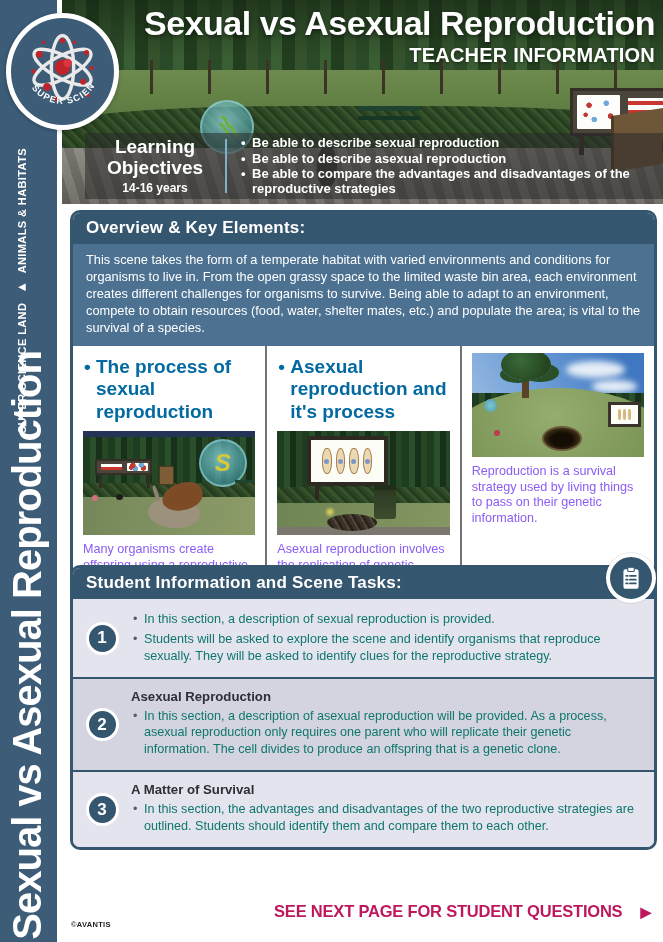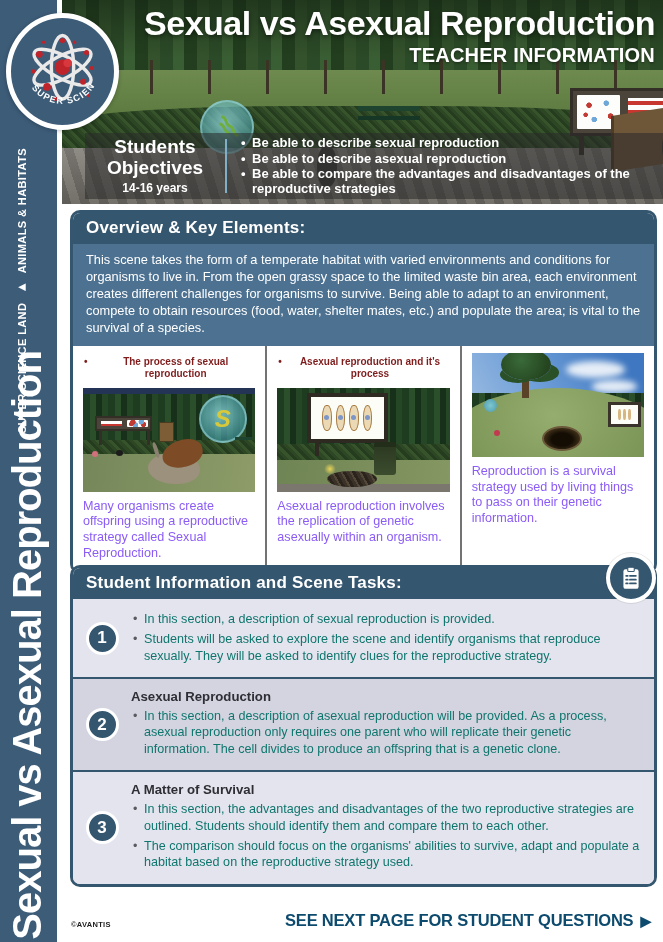--- a/index.html
+++ b/index.html
@@ -75,21 +75,21 @@
 
   
   .box { position: absolute; left: 70px; width: 587px; border: 3px solid #35566F; border-radius: 10px;
     overflow: hidden; background: #fff; }
   .overview-box { top: 210px; }
   .band { background: #35566F; color: #fff; font-weight: bold; font-size: 17px; padding: 5px 13px 6px; letter-spacing: .2px; }
   .ov-body { background: #4C7191; color: #fff; font-size: 12.8px; line-height: 1.33; padding: 7px 13px 10px; }
   .ov-cols { display: flex; background: #fff; }
   .col { flex: 1; padding: 7px 10px 10px; }
   .col + .col { border-left: 2px solid #737373; }
-  .col-head { position: relative; padding-left: 13px; color: #7f1d1d; font-weight: bold; font-size: 10px; line-height: 1.18; margin: 3px 0 8px; text-align: center; }
+  .col-head { position: relative; padding-left: 13px; color: #0369a1; font-weight: bold; font-size: 19px; line-height: 1.18; margin: 3px 0 8px; }
   .col-head::before { content: "•"; position: absolute; left: 1px; }
   .caption { font-size: 12.6px; color: #8b5cf6; line-height: 1.24; margin-top: 7px; }
 
   
   .thumb { position: relative; width: 100%; height: 104px; overflow: hidden; background: #7d8f5e; }
   .pine { background: repeating-linear-gradient(90deg, #1e3c20 0 7px, #2c4f2b 7px 13px, #17301a 13px 19px, #264726 19px 25px); }
   .hedgetex { background: repeating-linear-gradient(45deg, #2d4724 0 3px, #37532b 3px 6px, #253d1e 6px 9px); }
   .abs { position: absolute; }
 
   
@@ -162,22 +162,22 @@
   .tk-b { position: relative; padding-left: 13px; font-size: 12.6px; color: #0f766e; line-height: 1.3; margin: 4px 0; }
   .tk-b::before { content: "•"; position: absolute; left: 2px; color: #5a5a60; }
 
   .clip-badge { position: absolute; left: 606px; top: 553px; width: 50px; height: 50px; border-radius: 50%;
     background: #35566F; border: 4px solid #fff; z-index: 10; display: flex; align-items: center; justify-content: center;
     box-shadow: 0 0 0 1px rgba(0,0,0,.08); }
   .clip-badge svg { width: 26px; height: 26px; }
 
   
   .copyright { position: absolute; left: 71px; bottom: 13px; font-size: 7.5px; font-weight: bold; color: #1d1d1d; letter-spacing: .3px; text-align: right; }
-  .next-link { position: absolute; right: 12px; bottom: 12px; color: #0c4a6e; font-weight: bold; font-size: 16.5px;
-    letter-spacing: -.2px; text-decoration: none; display: flex; align-items: center; gap: 7px; cursor: pointer; }
+  .next-link { position: absolute; right: 12px; bottom: 21px; color: #be185d; font-weight: bold; font-size: 16.5px;
+    letter-spacing: -.2px; text-decoration: none; display: flex; align-items: center; gap: 18px; cursor: pointer; }
   .next-link .arr { font-size: 14px; }
 </style>
 </head>
 <body>
 
 <div class="page">
 
   <aside class="sidebar">
     <div class="sb-meta">
       <span>SUPER SCIENCE LAND</span>
@@ -239,21 +239,21 @@
         <path d="M20 24 c5 1 3 7 8 9"></path>
       </g>
         </svg>
     </div>
     <div class="hero-title">
       <h1>Sexual vs Asexual Reproduction</h1>
       <h2>TEACHER INFORMATION</h2>
     </div>
     <div class="lo-band">
       <div class="lo-label">
-        <div class="big">Students</div>
+        <div class="big">Learning</div>
         <div class="big">Objectives</div>
         <div class="age">14-16 years</div>
       </div>
       <div class="lo-div"></div>
       <div class="lo-items">
         <div class="lo-b">Be able to describe sexual reproduction</div>
         <div class="lo-b">Be able to describe asexual reproduction</div>
         <div class="lo-b">Be able to compare the advantages and disadvantages of the reproductive strategies</div>
       </div>
     </div>
@@ -359,21 +359,20 @@
       </div>
     </div>
 
     <div class="tk-row light">
       <div class="num-wrap">
         <div class="num">3</div>
       </div>
       <div class="tk-content">
         <div class="tk-h">A Matter of Survival</div>
         <div class="tk-b">In this section, the advantages and disadvantages of the two reproductive strategies are outlined. Students should identify them and compare them to each other.</div>
-        <div class="tk-b">The comparison should focus on the organisms' abilities to survive, adapt and populate a habitat based on the reproductive strategy used.</div>
       </div>
     </div>
   </section>
 
   <div class="clip-badge">
     <svg viewBox="0 0 24 24">
       <rect x="5" y="4" width="14" height="18" rx="2" fill="#ffffff"></rect>
       <rect x="9" y="2" width="6" height="4" rx="1" fill="#ffffff" stroke="#35566F" stroke-width="1"></rect>
       <g stroke="#35566F" stroke-width="1.6" stroke-linecap="round">
         <line x1="11" y1="10" x2="16.5" y2="10"></line>

